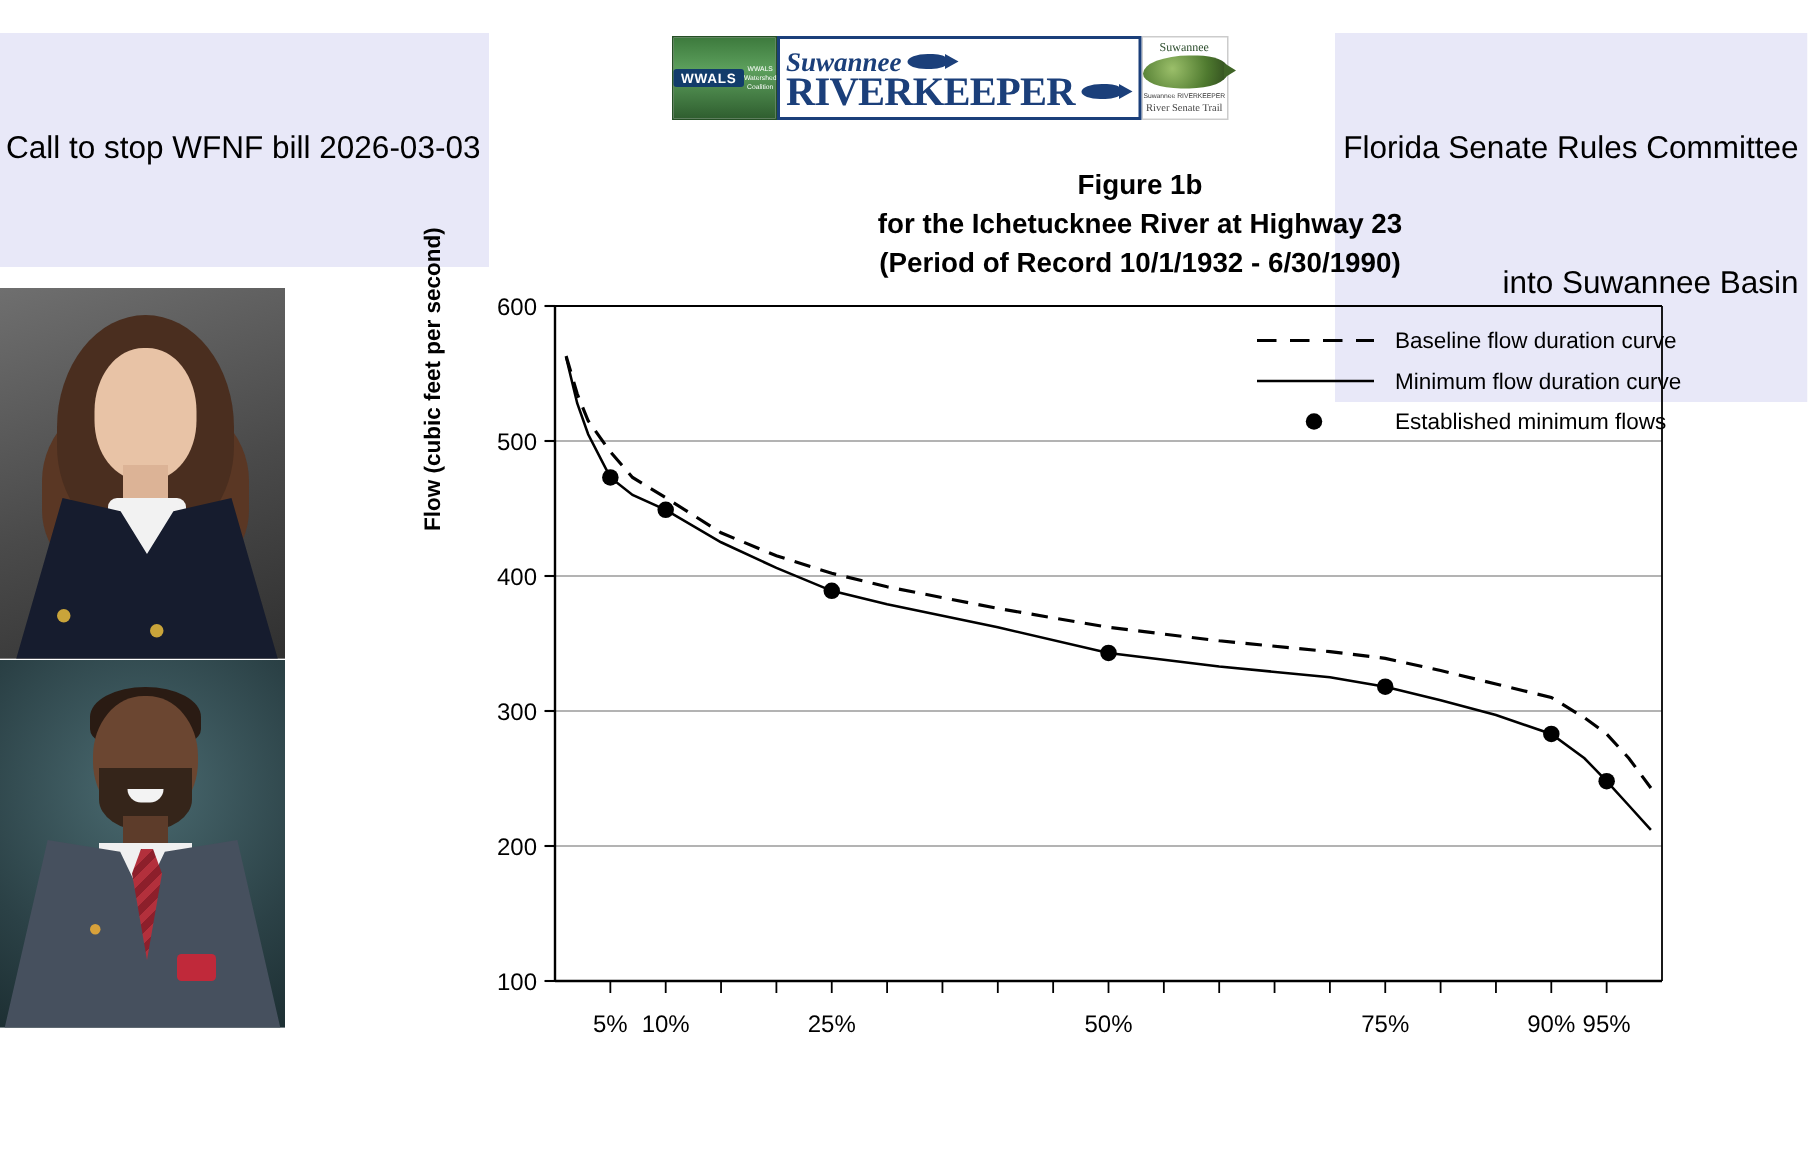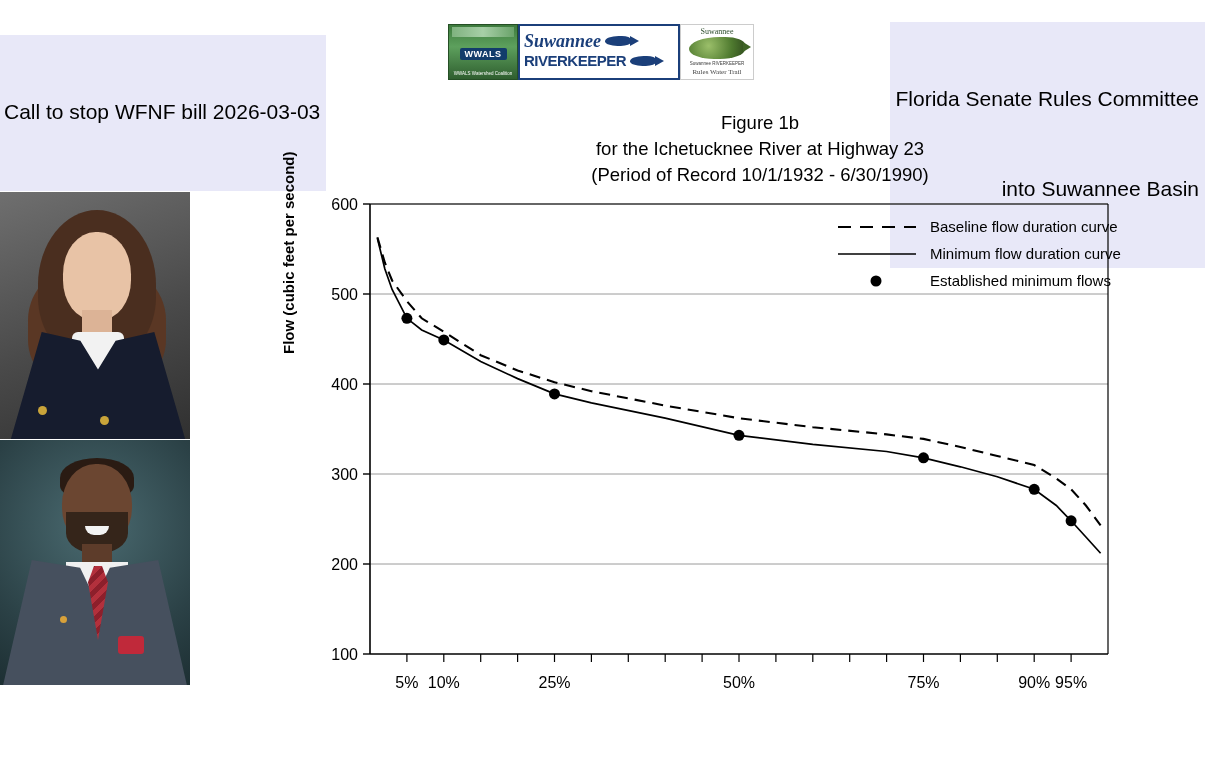--- a/index.html
+++ b/index.html
@@ -12,41 +12,40 @@
   }
   .page { position: relative; width: 1205px; height: 770px; background: #fff; }
 
   
   .hdr-left {
     position: absolute; left: 0; top: 22px;
     background: #e8e8f8;
     padding: 2px 6px 4px 4px;
     font-size: 21px; line-height: 30px; color: #000;
     white-space: pre;
-    margin-top: 13px;
   }
   .hdr-right {
     position: absolute; right: 0; top: 22px;
     background: #e8e8f8;
     padding: 2px 6px 4px 6px;
     font-size: 21px; line-height: 30px; color: #000;
     text-align: right; white-space: pre;
   }
 
   
   .logo-wrap {
     position: absolute; left: 448px; top: 24px;
     width: 306px; height: 56px;
     display: flex; align-items: stretch;
   }
   .logo-wwals {
     width: 70px; height: 56px;
     background: linear-gradient(#3d7a3d 0%, #5da05d 40%, #2f5e2f 100%);
     border: 1px solid #254f25;
-    display: flex; flex-direction: column; justify-content: space-between;
+    display: flex; flex-direction: row; justify-content: space-between;
     align-items: center; padding: 2px 0;
   }
   .logo-wwals .top-strip {
     width: 92%; height: 10px;
     background: linear-gradient(90deg,#7fb27f,#a7cfa7,#6aa36a);
   }
   .logo-wwals .wwals-badge {
     background: #123c6b; color: #fff; font-weight: bold;
     font-size: 9px; letter-spacing: .5px; padding: 1px 5px; border-radius: 2px;
   }
@@ -60,22 +59,22 @@
     padding: 2px 4px; position: relative;
   }
   .logo-srk .srk-top {
     display: flex; align-items: center; gap: 4px;
   }
   .logo-srk .srk-word1 {
     color: #1b3f7a; font-weight: bold; font-style: italic;
     font-size: 18px; line-height: 18px; font-family: "Liberation Serif", serif;
   }
   .logo-srk .srk-word2 {
-    color: #1b3f7a; font-weight: bold; font-size: 15px; line-height: 22px;
-    letter-spacing: -0.5px; font-family: Liberation Sans, sans-serif;
+    color: #1b3f7a; font-weight: bold; font-size: 27px; line-height: 22px;
+    letter-spacing: -0.5px; font-family: Liberation Serif, serif;
   }
   .fish {
     width: 34px; height: 12px; position: relative;
   }
   .fish .body {
     position: absolute; left: 0; top: 1px; width: 26px; height: 10px;
     background: #1b3f7a; border-radius: 60% 40% 45% 55%;
   }
   .fish .tail {
     position: absolute; right: 0; top: 1px;
@@ -150,21 +149,21 @@
     position: absolute; left: 2px; top: 120px; width: 186px; height: 130px;
     background: #46505e;
     clip-path: polygon(16% 0, 42% 6%, 50% 30%, 58% 6%, 84% 0, 100% 100%, 0 100%);
   }
   .p2-pocket { position: absolute; left: 118px; top: 196px; width: 26px; height: 18px; background: #c0293a; border-radius: 3px; }
   .p2-pin { position: absolute; left: 60px; top: 176px; width: 7px; height: 7px; border-radius: 50%; background: #d8a13a; }
 
   
   .chart-area { position: absolute; left: 278px; top: 110px; width: 920px; height: 650px; }
   .chart-title {
-    text-align: center; font-weight: normal; font-size: 18.5px; line-height: 26px;
+    text-align: center; font-weight: bold; font-size: 18.5px; line-height: 26px;
     color: #000; margin-left: 44px;
   }
   .plot-wrap { position: relative; margin-top: 6px; }
   .ylabel {
     position: absolute; left: 2px; top: 160px;
     transform: rotate(-90deg); transform-origin: left top;
     font-weight: bold; font-size: 15px; white-space: nowrap;
   }
   svg { display: block; }
 </style>
@@ -200,21 +199,21 @@
         <span class="fish">
           <span class="body"></span>
             <span class="tail"></span>
         </span>
       </div>
     </div>
     <div class="logo-rwt">
       <div class="rwt-title">Suwannee</div>
       <div class="bass"></div>
       <div style="font-size:4.5px">Suwannee RIVERKEEPER</div>
-      <div class="rwt-sub">Rules Water Trail</div>
+      <div class="rwt-sub">River Senate Trail</div>
     </div>
   </div>
 
   <div class="portrait portrait-1">
     <div class="p1-bg"></div>
     <div class="p1-hair2"></div>
     <div class="p1-hair"></div>
     <div class="p1-face"></div>
     <div class="p1-neck"></div>
     <div class="p1-shirt"></div>

